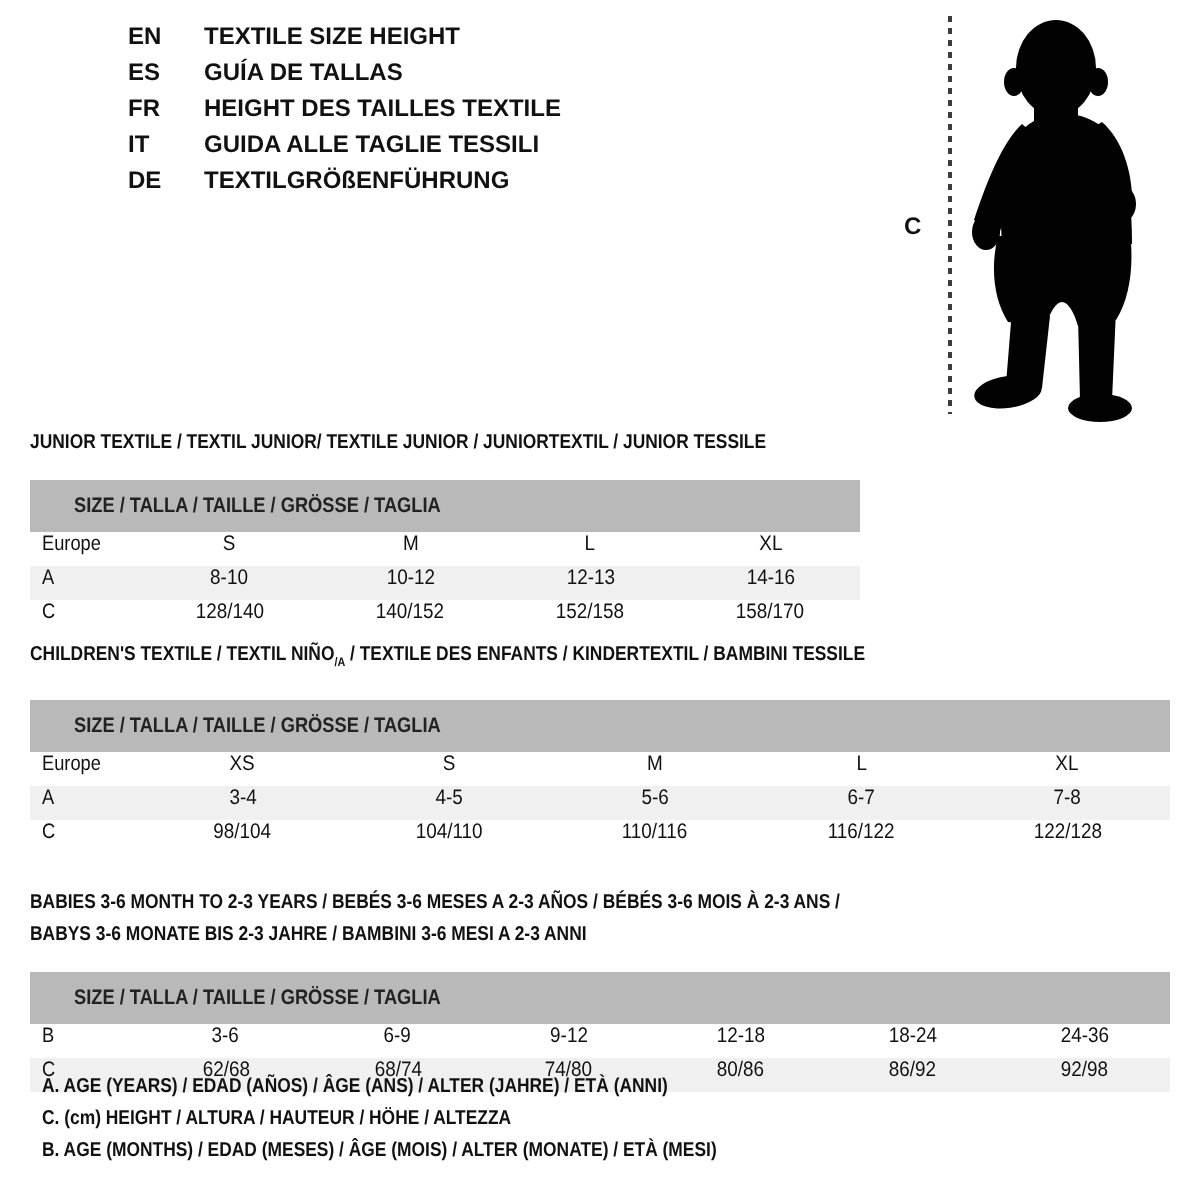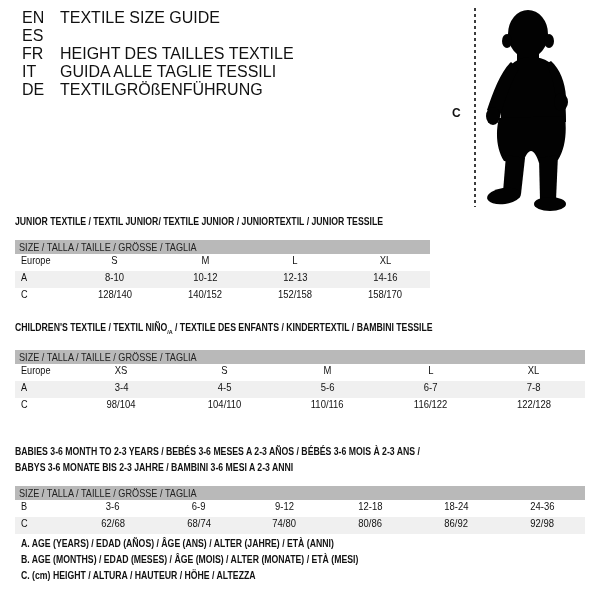--- a/index.html
+++ b/index.html
@@ -17,21 +17,21 @@
     font-family: "Liberation Sans", sans-serif;
     color: var(--ink);
     overflow: hidden;
   }
   
   .cond  { display: inline-block; transform: scaleX(0.87); transform-origin: 0 50%; white-space: nowrap; }
   .condc { display: inline-block; transform: scaleX(0.9);  transform-origin: 50% 50%; white-space: nowrap; }
 
   
   .lang-list { position: absolute; left: 22px; top: 9px; }
-  .lang-row { display: flex; line-height: 18px; font-size: 16px; font-weight: normal; }
+  .lang-row { display: flex; line-height: 18px; font-size: 12px; font-weight: bold; margin-left: 42px; }
   .lang-code { width: 38px; }
 
   
   .fig-c-label {
     position: absolute; left: 452px; top: 106px;
     font-size: 12px; font-weight: bold; line-height: 14px;
   }
   .fig-dotted {
     position: absolute; left: 474px; top: 8px; width: 2px; height: 199px;
     background: repeating-linear-gradient(to bottom, #3c3c3c 0 3px, transparent 3px 6px);
@@ -46,45 +46,46 @@
 
   .tbl-title {
     font-size: 10px; font-weight: bold; line-height: 16px;
     transform: scaleX(0.87); transform-origin: 0 0;
     white-space: nowrap; margin-bottom: 10px;
   }
   .tbl-title sub { font-size: 0.62em; }
 
   .tbl { width: 100%; }
   .tbl-bar {
-    height: 14px; background: var(--bar);
+    height: 26px; background: var(--bar);
     display: flex; align-items: center;
-    padding-left: 4px; font-size: 10.5px; color: #222;
+    padding-left: 22px; font-size: 10.5px; color: #222; font-weight: bold;
   }
   .t-row { display: flex; height: 17px; font-size: 10.5px; }
   .t-row:nth-child(even) { background: var(--shade); }
   .t-lbl { width: 49px; padding-left: 6px; flex: 0 0 auto; }
   .t-val { flex: 1 1 0; text-align: center; }
 
   
   .footnotes { position: absolute; left: 21px; top: 536px; }
   .footnote { font-size: 10px; font-weight: bold; line-height: 16px; }
 </style>
 </head>
 <body>
 
 <div class="page">
 
   <div class="lang-list">
       <div class="lang-row">
         <span class="lang-code">EN</span>
-        <span class="lang-title">TEXTILE SIZE GUIDE</span>
+        <span class="lang-title">TEXTILE SIZE HEIGHT</span>
       </div>
       <div class="lang-row">
         <span class="lang-code">ES</span>
+        <span class="lang-title">GUÍA DE TALLAS</span>
       </div>
       <div class="lang-row">
         <span class="lang-code">FR</span>
         <span class="lang-title">HEIGHT DES TAILLES TEXTILE</span>
       </div>
       <div class="lang-row">
         <span class="lang-code">IT</span>
         <span class="lang-title">GUIDA ALLE TAGLIE TESSILI</span>
       </div>
       <div class="lang-row">
@@ -203,17 +204,17 @@
             <span class="t-val"><span class="condc">80/86</span></span>
             <span class="t-val"><span class="condc">86/92</span></span>
             <span class="t-val"><span class="condc">92/98</span></span>
           </div>
         </div>
       </div>
     </section>
 
   <div class="footnotes">
       <div class="footnote"><span class="cond">A. AGE (YEARS) / EDAD (AÑOS) / ÂGE (ANS) / ALTER (JAHRE) / ETÀ (ANNI)</span></div>
+      <div class="footnote"><span class="cond">C. (cm) HEIGHT / ALTURA / HAUTEUR / HÖHE / ALTEZZA</span></div>
       <div class="footnote"><span class="cond">B. AGE (MONTHS) / EDAD (MESES) / ÂGE (MOIS) / ALTER (MONATE) / ETÀ (MESI)</span></div>
-      <div class="footnote"><span class="cond">C. (cm) HEIGHT / ALTURA / HAUTEUR / HÖHE / ALTEZZA</span></div>
     </div>
 
 </div>
 
 </body></html>

